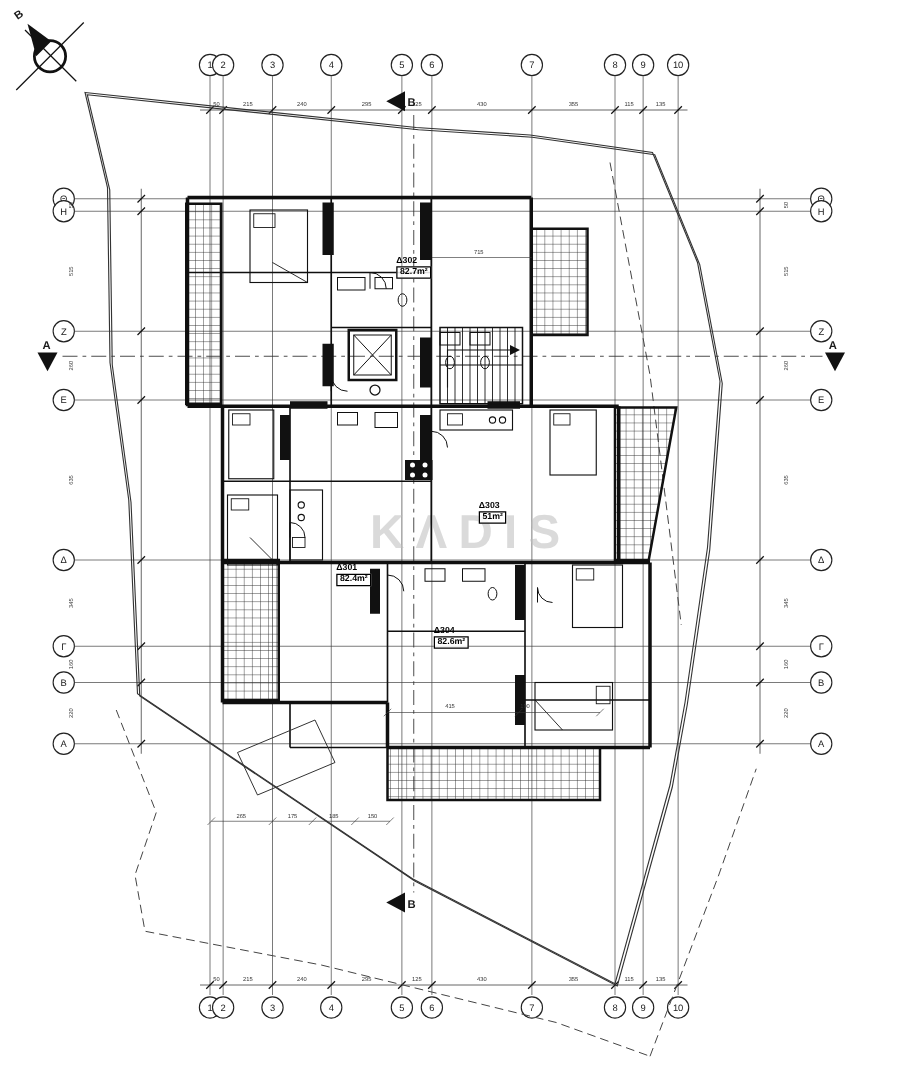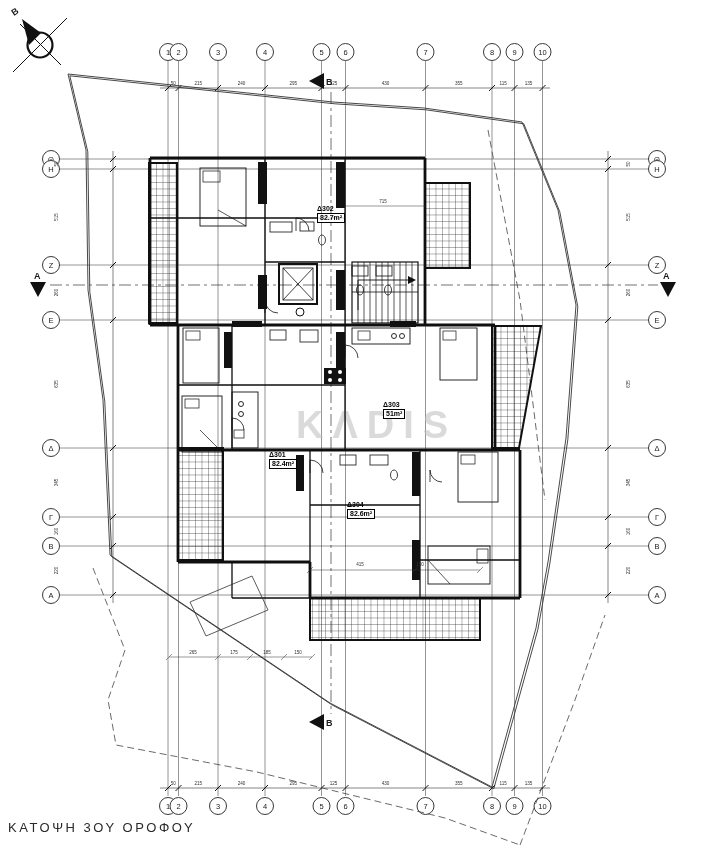--- a/index.html
+++ b/index.html
@@ -388,14 +388,13 @@
 </div>
 <div class="apt-label apt-301">
   <div>Δ301</div>
   <div class="apt-area">82.4m²</div>
 </div>
 <div class="apt-label apt-304">
   <div>Δ304</div>
   <div class="apt-area">82.6m²</div>
 </div>
 
-<div class="title">ΚΑΤΟΨΗ 3ΟΥ ΟΡΟΦΟΥ</div>
 </div>
 
 </body></html>

